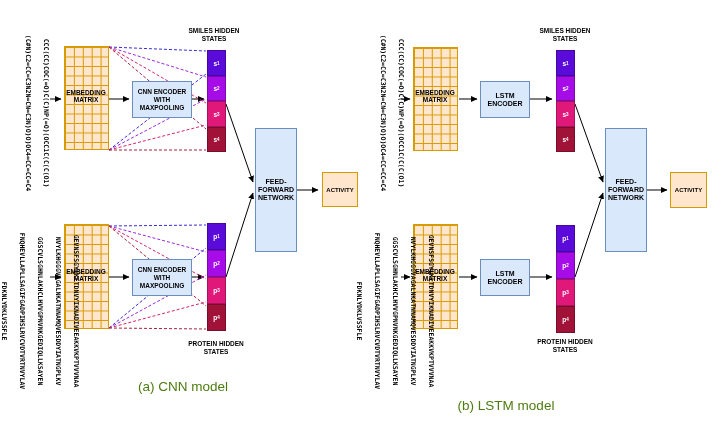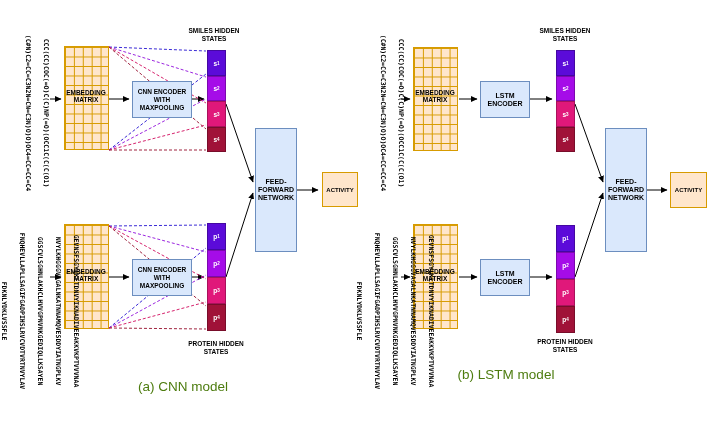--- a/index.html
+++ b/index.html
@@ -255,16 +255,16 @@
       <span>p</span>
         <sub>4</sub>
     </div>
 
     <div class="sec-label" style="left:532px; top:338px;">PROTEIN HIDDEN STATES</div>
 
     <div class="blue-box" style="left:605px; top:128px; width:42px; height:124px; font-size:7px;">FEED-FORWARD NETWORK</div>
 
     <div class="orange-box" style="left:670px; top:172px; width:37px; height:36px; font-size:6px;">ACTIVITY</div>
 
-    <div class="caption" style="left:426px; top:367px;">(b) LSTM model</div>
+    <div class="caption" style="left:426px; top:398px;">(b) LSTM model</div>
   </div>
 
 </div>
 
 </body></html>

